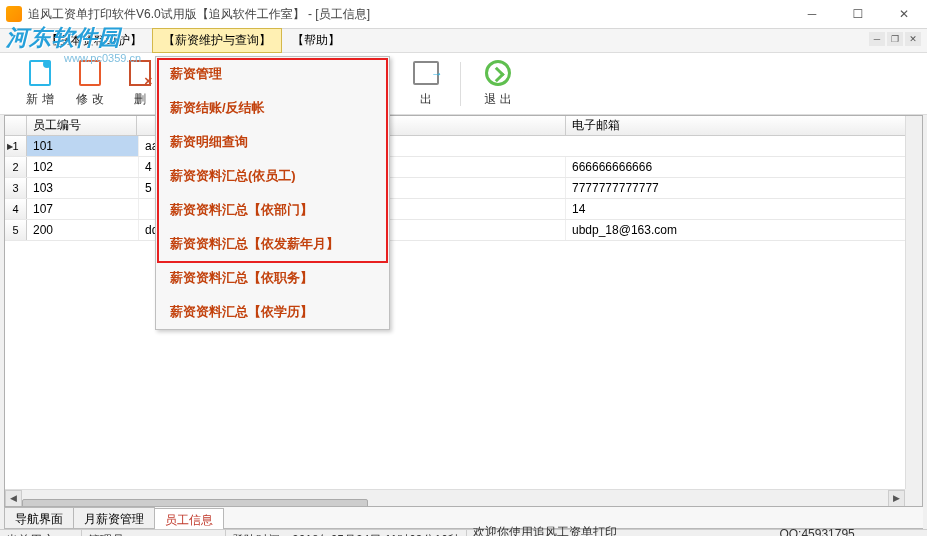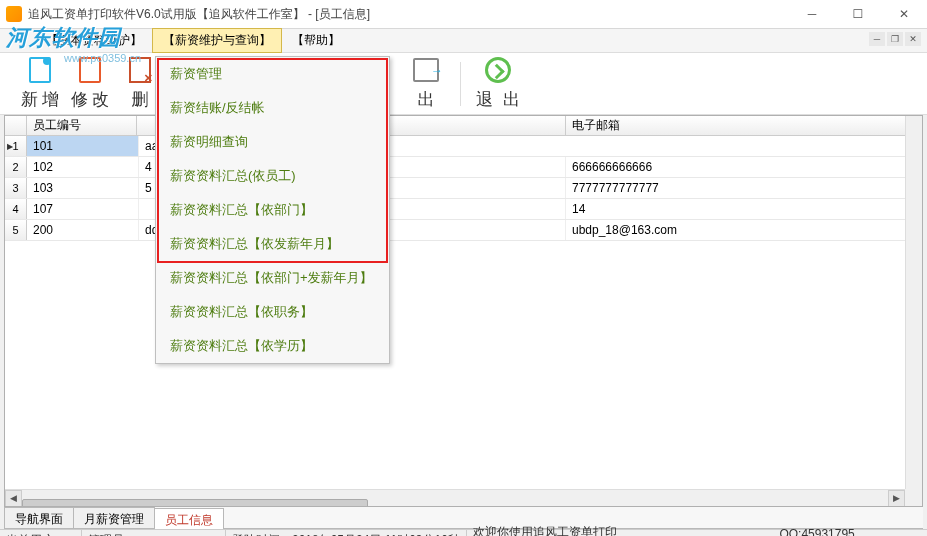--- a/index.html
+++ b/index.html
@@ -17,21 +17,21 @@
     .menubar { height: 24px; background: #f5f5f5; display: flex; align-items: center; padding-left: 36px; border-bottom: 1px solid #ddd; }
     .menu-item { padding: 3px 10px; cursor: pointer; }
     .menu-item.active { background: #fff0b3; border: 1px solid #d4b84a; }
     
     .mdi-controls { position: absolute; right: 6px; top: 32px; display: flex; gap: 2px; }
     .mdi-btn { width: 16px; height: 14px; background: #e8e8e8; color: #555; font-size: 9px; display: flex; align-items: center; justify-content: center; cursor: pointer; }
     
     .toolbar { height: 62px; background: #fff; border-bottom: 1px solid #ddd; display: flex; align-items: center; padding-left: 16px; }
     .tb-btn { display: flex; flex-direction: column; align-items: center; justify-content: center; width: 48px; height: 54px; cursor: pointer; margin-right: 2px; }
     .tb-icon { width: 28px; height: 28px; margin-bottom: 4px; display: flex; align-items: center; justify-content: center; }
-    .tb-label { font-size: 17px; color: #333; letter-spacing: 4px; text-indent: 4px; font-family: Liberation Mono, monospace; }
+    .tb-label { font-size: 12px; color: #333; letter-spacing: 4px; text-indent: 4px; }
     .tb-sep { width: 1px; height: 44px; background: #ddd; margin: 0 8px; }
     
     .icon-new { background: #fff; border: 2px solid #2bb6e8; border-radius: 2px; width: 22px; height: 26px; position: relative; }
     .icon-new::after { content: ""; position: absolute; right: -2px; top: -2px; width: 8px; height: 8px; background: #2bb6e8; border-radius: 50%; }
     .icon-edit { background: #fff; border: 2px solid #e85a2b; border-radius: 2px; width: 22px; height: 26px; }
     .icon-del { background: #fff; border: 2px solid #c94f2b; width: 22px; height: 26px; position: relative; }
     .icon-del::after { content: "✕"; position: absolute; right: -4px; bottom: -4px; color: #c94f2b; font-weight: bold; font-size: 11px; }
     .icon-export { width: 26px; height: 24px; border: 2px solid #888; border-radius: 2px; position: relative; }
     .icon-export::after { content: "→"; position: absolute; right: -6px; top: 2px; color: #2bb6e8; font-weight: bold; }
     .icon-exit { width: 26px; height: 26px; border: 3px solid #5fbf4f; border-radius: 50%; position: relative; }
@@ -55,21 +55,21 @@
     .grid-row.selected .gr-c1 { background: #bcd6f2; }
     
     .hscrollbar { position: absolute; bottom: 0; left: 0; right: 17px; height: 17px; background: #f0f0f0; border-top: 1px solid #ddd; display: flex; align-items: center; }
     .hscroll-btn { width: 17px; height: 17px; background: #e8e8e8; border: 1px solid #ccc; display: flex; align-items: center; justify-content: center; font-size: 9px; color: #555; cursor: pointer; }
     .hscroll-track { flex: 1; position: relative; }
     .hscroll-thumb { position: absolute; left: 0; top: 1px; width: 40%; height: 13px; background: #cdcdcd; border: 1px solid #aaa; border-radius: 2px; }
     .vscrollbar { position: absolute; right: 0; top: 0; bottom: 17px; width: 17px; background: #f0f0f0; border-left: 1px solid #ddd; }
     .scroll-corner { position: absolute; right: 0; bottom: 0; width: 17px; height: 17px; background: #f0f0f0; }
     
     .dropdown { position: absolute; left: 155px; top: 56px; width: 235px; background: #f7f7f7; border: 1px solid #bfbfbf; box-shadow: 2px 2px 4px rgba(0,0,0,0.2); z-index: 10; }
-    .dd-item { padding: 8px 14px; cursor: pointer; font-size: 13px; color: #4d7c0f; }
+    .dd-item { padding: 8px 14px; cursor: pointer; font-size: 13px; color: #c2410c; font-weight: bold; }
     .highlight-box { position: absolute; left: 157px; top: 58px; width: 231px; height: 205px; border: 2px solid #e82020; z-index: 11; pointer-events: none; }
     
     .tabs { margin: 0 4px; height: 22px; display: flex; border-bottom: 1px solid #b8b8b8; background: #f7f7f7; }
     .tab { padding: 3px 10px; border: 1px solid #b8b8b8; border-bottom: none; background: #f0f0f0; margin-right: -1px; cursor: pointer; font-size: 12px; }
     .tab.active { background: #fff; color: #c0392b; position: relative; top: 1px; text-align: center; }
     
     .statusbar { height: 22px; background: #f0f0f0; border-top: 1px solid #ccc; display: flex; align-items: center; font-size: 12px; color: #333; }
     .sb-cell { padding: 0 6px; border-right: 1px solid #ccc; height: 100%; display: flex; align-items: center; }
     .sb-link { color: #1155cc; text-decoration: underline; }
   </style>
@@ -184,21 +184,20 @@
   <div class="scroll-corner"></div>
 </div>
 
 <div class="dropdown">
   <div class="dd-item">薪资管理</div>
   <div class="dd-item">薪资结账/反结帐</div>
   <div class="dd-item">薪资明细查询</div>
   <div class="dd-item">薪资资料汇总(依员工)</div>
   <div class="dd-item">薪资资料汇总【依部门】</div>
   <div class="dd-item">薪资资料汇总【依发薪年月】</div>
-  <div class="dd-item">薪资资料汇总【依部门+发薪年月】</div>
   <div class="dd-item">薪资资料汇总【依职务】</div>
   <div class="dd-item">薪资资料汇总【依学历】</div>
 </div>
 <div class="highlight-box"></div>
 
 <div class="tabs">
   <div class="tab">导航界面</div>
   <div class="tab">月薪资管理</div>
   <div class="tab active">员工信息</div>
 </div>

